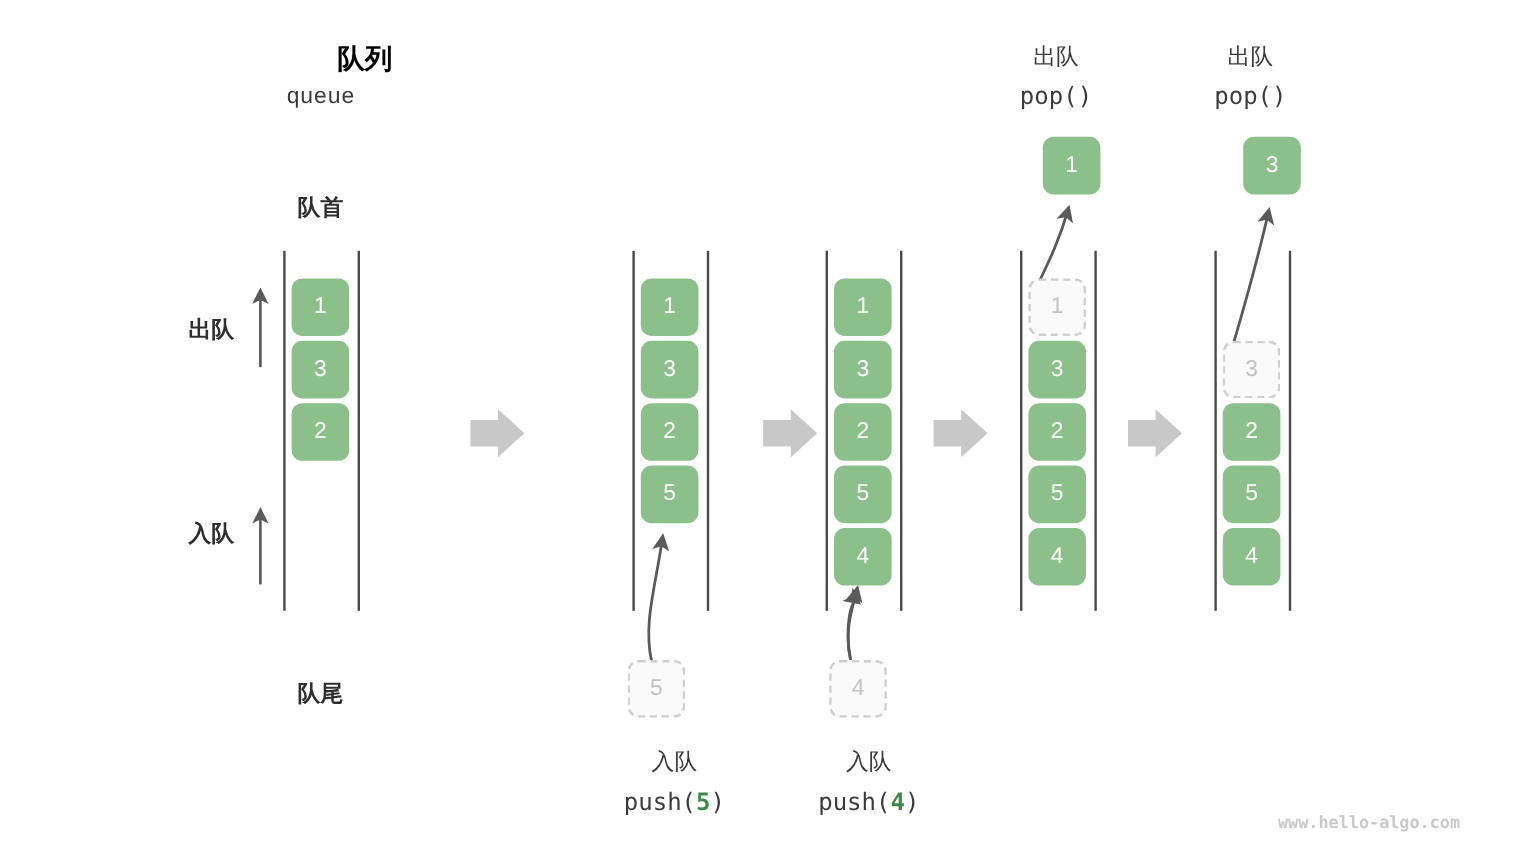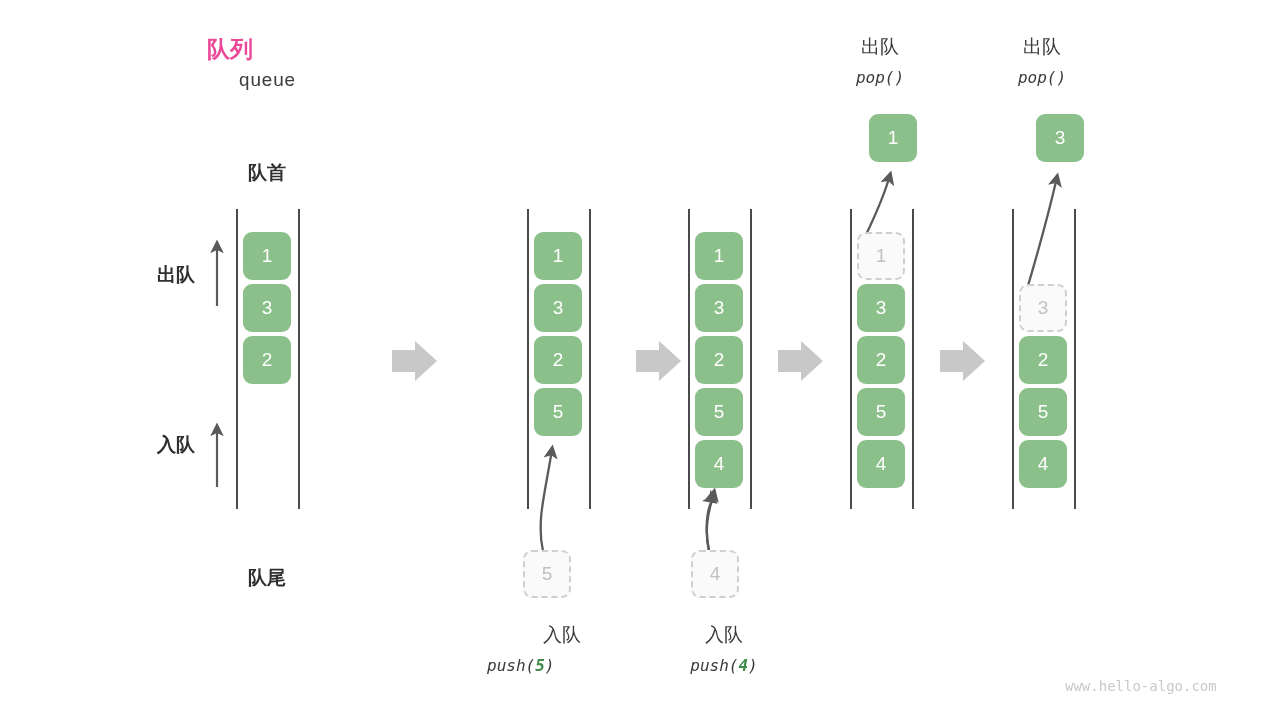--- a/index.html
+++ b/index.html
@@ -18,22 +18,22 @@
     height: 720px;
     background: #ffffff;
     overflow: hidden;
   }
   .abs { position: absolute; }
 
   
   .title-cn {
     font-size: 23px;
     font-weight: bold;
-    color: #ec4899;
-    text-align: left;
+    color: #000000;
+    text-align: right;
     white-space: nowrap;
   }
   .title-en {
     font-family: Liberation Mono, monospace;
     font-size: 19px;
     color: #3c3c3c;
     text-align: center;
     white-space: nowrap;
   }
   .label-bold {
@@ -44,34 +44,34 @@
     white-space: nowrap;
   }
   .op-cn {
     font-size: 19px;
     color: #3c3c3c;
     text-align: center;
     white-space: nowrap;
   }
   .op-code {
     font-family: "DejaVu Sans Mono", "Liberation Mono", monospace;
-    font-size: 16px;
+    font-size: 20px;
     color: #3c3c3c;
     text-align: center;
     white-space: nowrap;
     letter-spacing: 0px;
-    font-style: italic;
   }
   .op-code .arg { color: #3f8a47; font-weight: bold; }
 
   .watermark {
     font-family: "DejaVu Sans Mono", "Liberation Mono", monospace;
     font-size: 14px;
     color: #c9c9c9;
     white-space: nowrap;
+    font-weight: bold;
   }
 
   
   .cell {
     width: 48px;
     height: 48px;
     border-radius: 9px;
     background: #8bc08b;
     color: #ffffff;
     font-size: 19px;
@@ -169,21 +169,21 @@
   <div class="abs rail" style="left:589px; top:209px; height:300px;"></div>
 
   <div class="abs cell" style="left:534px; top:232px;">1</div>
   <div class="abs cell" style="left:534px; top:284px;">3</div>
   <div class="abs cell" style="left:534px; top:336px;">2</div>
   <div class="abs cell" style="left:534px; top:388px;">5</div>
 
   <div class="abs cell ghost" style="left:523px; top:550px;">5</div>
 
   <div class="abs op-cn" style="left:487px; top:622px; width:150px; text-align:center;">入队</div>
-  <div class="abs op-code" style="left:487px; top:656px; width:150px; text-align:left;"><span>push(</span><span class="arg">5</span><span>)</span></div>
+  <div class="abs op-code" style="left:487px; top:656px; width:150px; text-align:center;"><span>push(</span><span class="arg">5</span><span>)</span></div>
 
   <div class="abs rail" style="left:688px; top:209px; height:300px;"></div>
   <div class="abs rail" style="left:750px; top:209px; height:300px;"></div>
 
   <div class="abs cell" style="left:695px; top:232px;">1</div>
   <div class="abs cell" style="left:695px; top:284px;">3</div>
   <div class="abs cell" style="left:695px; top:336px;">2</div>
   <div class="abs cell" style="left:695px; top:388px;">5</div>
   <div class="abs cell" style="left:695px; top:440px;">4</div>
 

